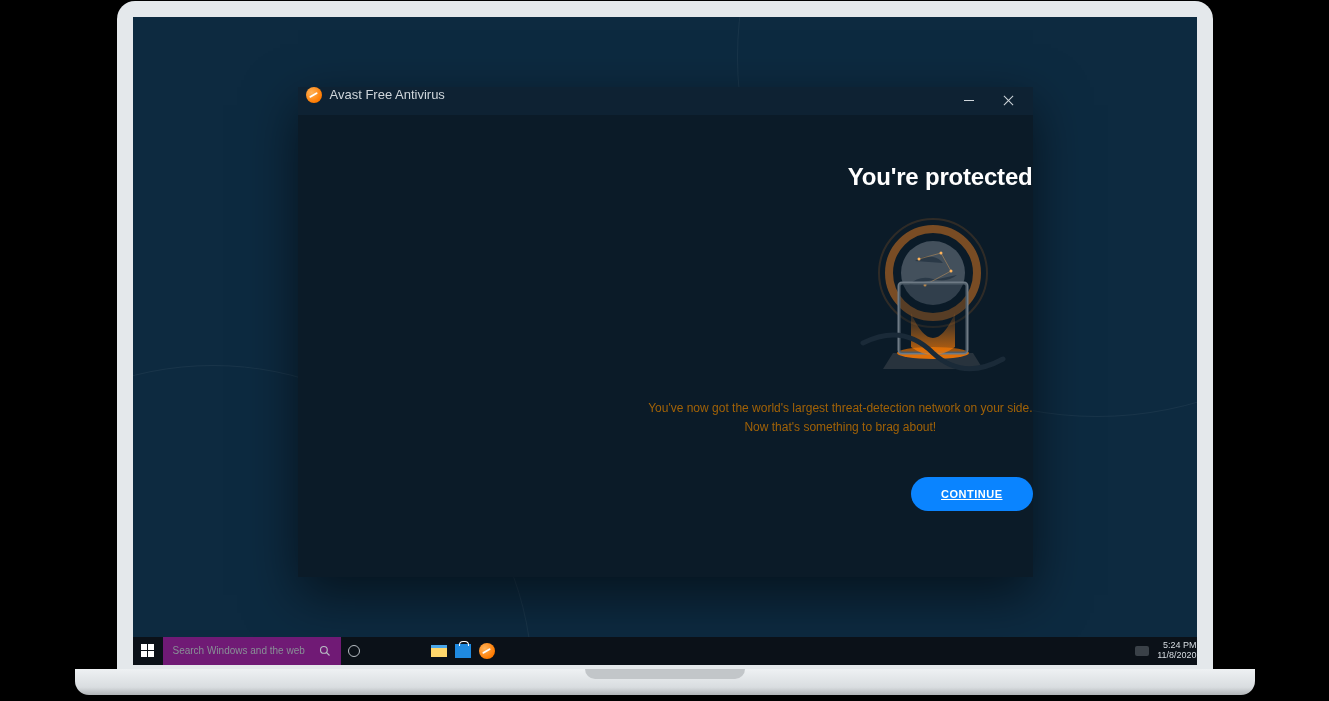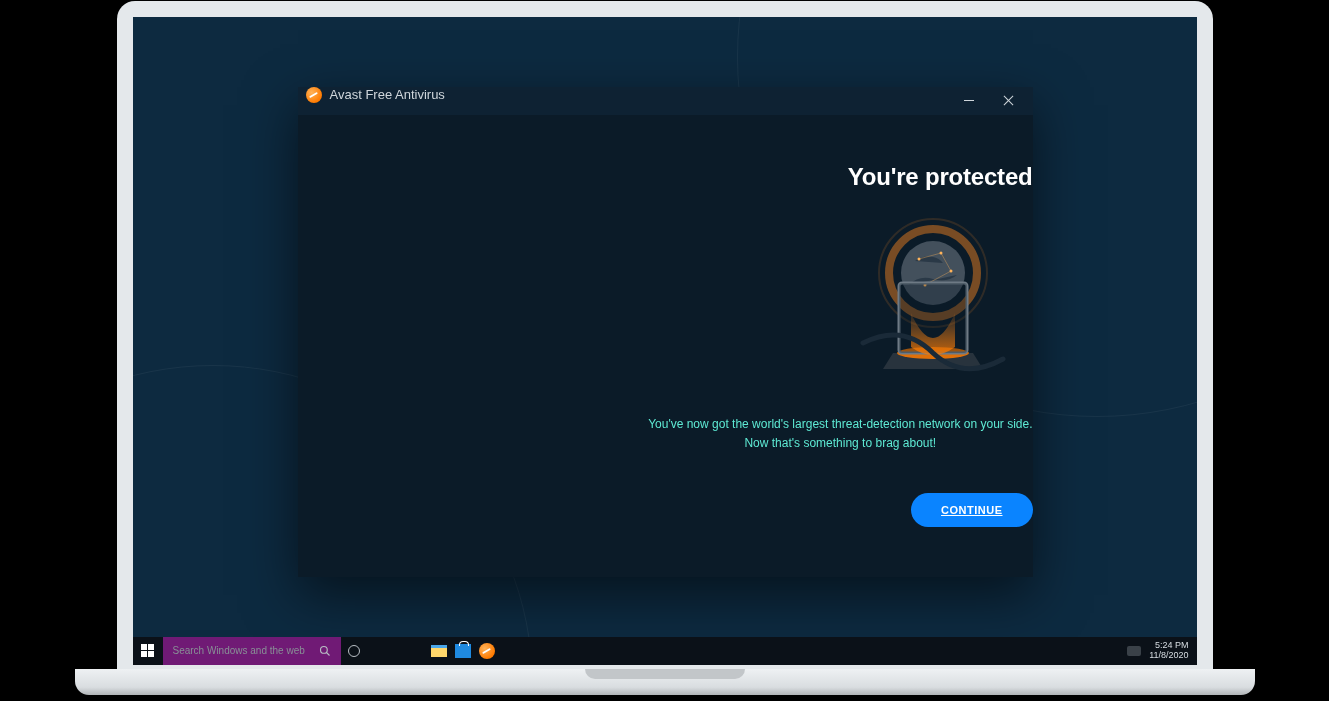--- a/index.html
+++ b/index.html
@@ -96,21 +96,21 @@
 .cortana { width: 26px; display:flex; align-items:center; justify-content:center; }
 .cortana-ring { width:12px; height:12px; border:1.5px solid #b8bec4; border-radius:50%; }
 .tb-gap { width: 60px; }
 .tb-icon { width: 24px; height:28px; display:flex; align-items:center; justify-content:center; }
 .folder-ic { width:16px; height:12px; background:#ffd76b; border-top:3px solid #4aa6e8; }
 .store-ic { width:16px; height:14px; background:#1f8ae0; position:relative; }
 .store-ic::after { content:""; position:absolute; top:-3px; left:4px; width:8px; height:4px; border:1px solid #fff; border-bottom:none; border-radius:4px 4px 0 0; }
 .avast-small { width:16px; height:16px; border-radius:50%; background:radial-gradient(circle at 35% 35%, #ffb35a, #ff7b00 70%); display:flex; align-items:center; justify-content:center; }
 .avast-small::after { content:""; width:9px; height:2px; background:#fff; transform:rotate(-30deg); border-radius:1px; }
 .tb-flex { flex:1; }
-.tray { display:flex; align-items:center; gap:8px; padding-right:8px; }
+.tray { display:flex; align-items:center; gap:8px; }
 .tray-speech { width:14px; height:10px; background:#3a4148; border-radius:2px; position:relative; }
 .tray-speech::after { content:""; position:absolute; bottom:-3px; right:2px; width:0;height:0; border:3px solid transparent; border-top-color:#3a4148; }
 .clock { text-align:right; line-height:1.1; font-size:9px; color:#d7dde2; }
 
 
 .app-window {
   position: absolute;
   left: 165px;
   top: 70px;
   width: 735px;
@@ -148,23 +148,23 @@
   padding-top: 48px;
 }
 .headline {
   color:#fff;
   font-size: 24px;
   font-weight: 700;
   letter-spacing: -0.2px;
 }
 .illus-wrap { margin-top: 22px; }
 .subtext {
-  margin-top: 28px;
+  margin-top: 12px;
   text-align:center;
-  color:#5eead4;
+  color:#a16207;
   font-size: 12px;
   line-height: 1.6;
 }
 .cta {
   margin-top: 40px;
   background:#0a84ff;
   color:#fff;
   border:none;
   border-radius: 22px;
   padding: 11px 30px;

